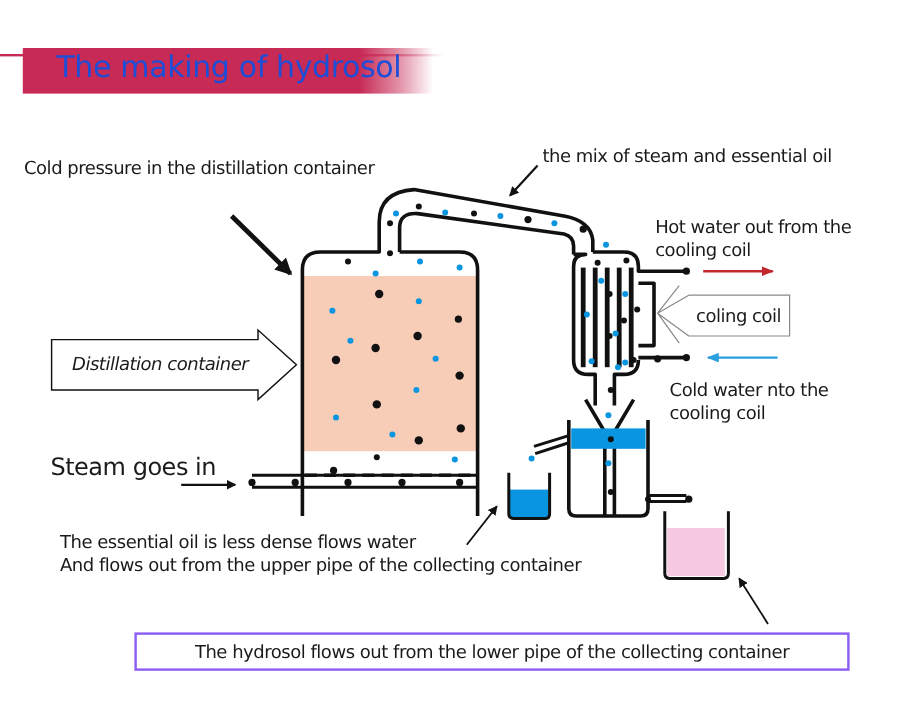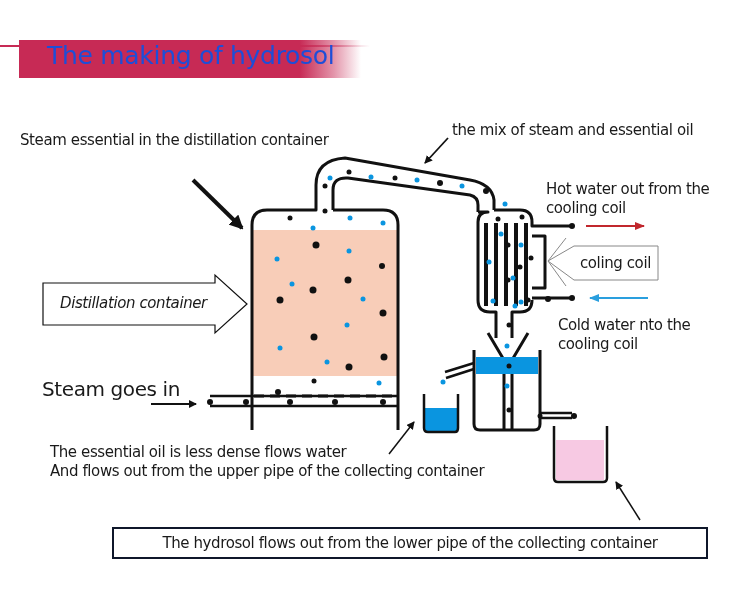--- a/index.html
+++ b/index.html
@@ -8,21 +8,21 @@
   .title-line { position: absolute; left: 0; top: 45px; width: 370px; height: 2px;
                 background: linear-gradient(to right, #c72a55 0%, #c72a55 80%, rgba(199,42,85,0) 100%); }
   .title-band { position: absolute; left: 19px; top: 40px; width: 342px; height: 38px;
                 background: linear-gradient(to right, #c72a55 0%, #c72a55 82%, rgba(199,42,85,0.5) 92%, rgba(199,42,85,0) 100%); }
   .title-text { position: absolute; left: 47px; top: 41px; font-size: 25px; color: #1d4ed8;
                 font-family: "DejaVu Sans", sans-serif; letter-spacing: -0.3px; white-space: nowrap; }
   .lbl { position: absolute; white-space: nowrap; font-size: 15px; line-height: 19px;
          font-family: "DejaVu Sans", sans-serif; letter-spacing: -0.4px; color: #1a1a1a; }
   .lbl-lg { font-size: 20px; line-height: 24px; }
   .bottom-box { position: absolute; left: 112px; top: 527px; width: 596px; height: 32px;
-                border: 2px solid #0f172a; box-sizing: border-box; display: flex;
+                border: 2px solid #8b5cf6; box-sizing: border-box; display: flex;
                 align-items: center; justify-content: center; }
   .bottom-box span { font-size: 15px; letter-spacing: -0.4px; white-space: nowrap;
                      font-family: "DejaVu Sans", sans-serif; }
   svg.diagram { position: absolute; left: 0; top: 0; }
 </style>
 </head>
 <body>
 
 <div class="title-line"></div>
 <div class="title-band"></div>
@@ -157,21 +157,21 @@
       <circle cx="509" cy="366" r="2.5" fill="#111111"></circle>
       <circle cx="507" cy="386" r="2.5" fill="#0a95e0"></circle>
       <circle cx="509" cy="410" r="2.5" fill="#111111"></circle>
       <circle cx="443" cy="382" r="2.5" fill="#0a95e0"></circle>
       <circle cx="540" cy="416" r="2.5" fill="#111111"></circle>
       <circle cx="574" cy="416" r="3" fill="#111111"></circle>
     </g>
 </svg>
 
 <div class="lbl" style="left:20px; top:131px;">
-  <div>Steam essential in the distillation container</div>
+  <div>Cold pressure in the distillation container</div>
 </div>
 <div class="lbl" style="left:452px; top:121px;">the mix of steam and essential oil</div>
 <div class="lbl" style="left:546px; top:180px;">
   <div>Hot water out from the</div>
   <div>cooling coil</div>
 </div>
 <div class="lbl" style="left:580px; top:254px;">coling coil</div>
 <div class="lbl" style="left:558px; top:316px;">
   <div>Cold water nto the</div>
   <div>cooling coil</div>

